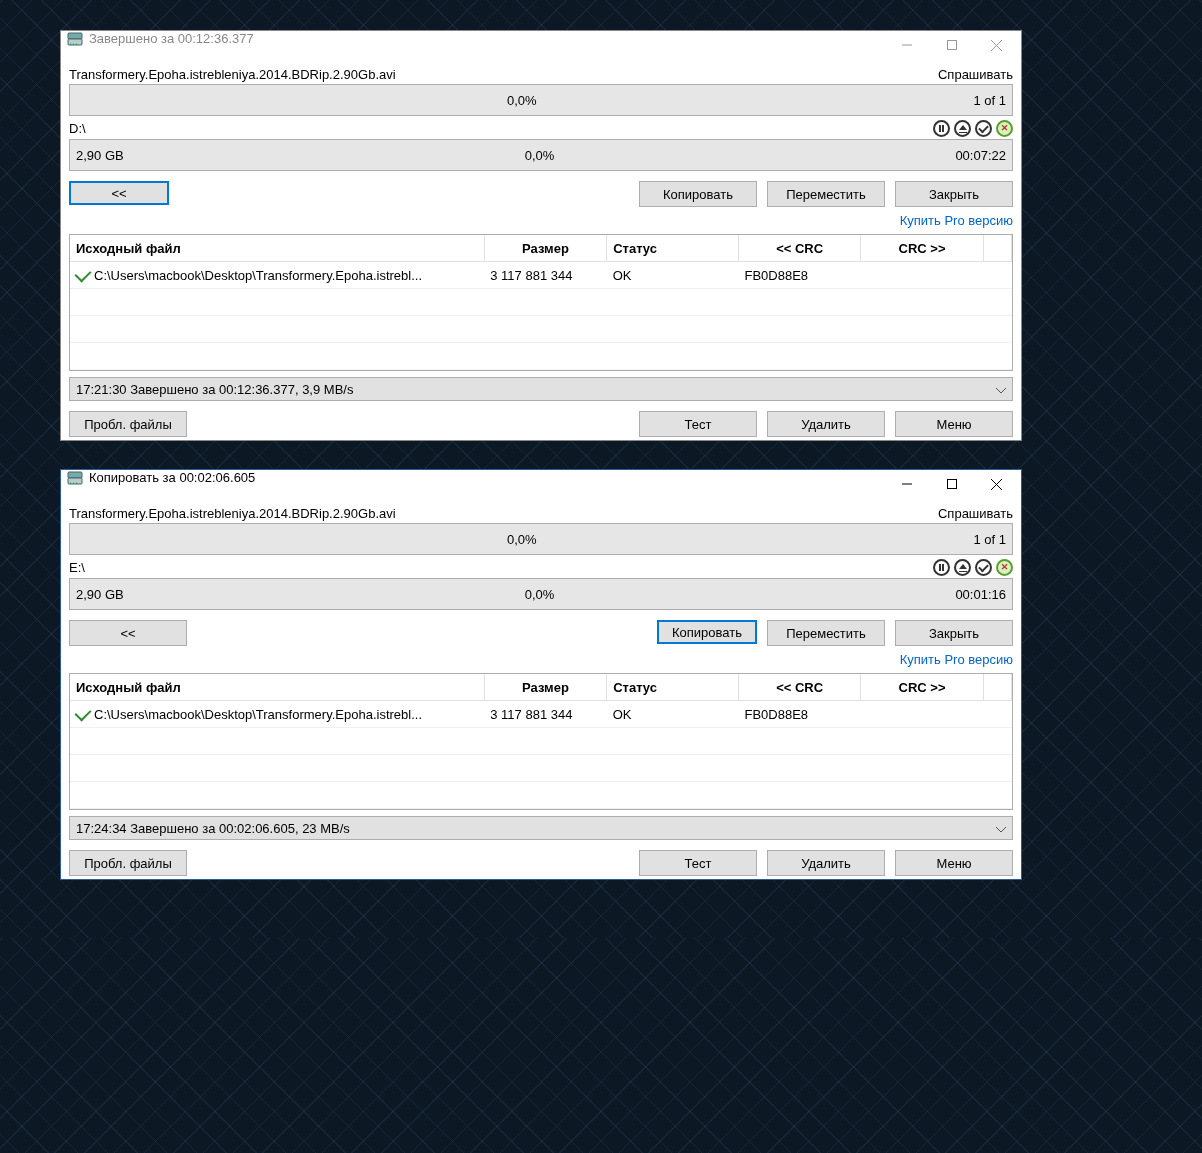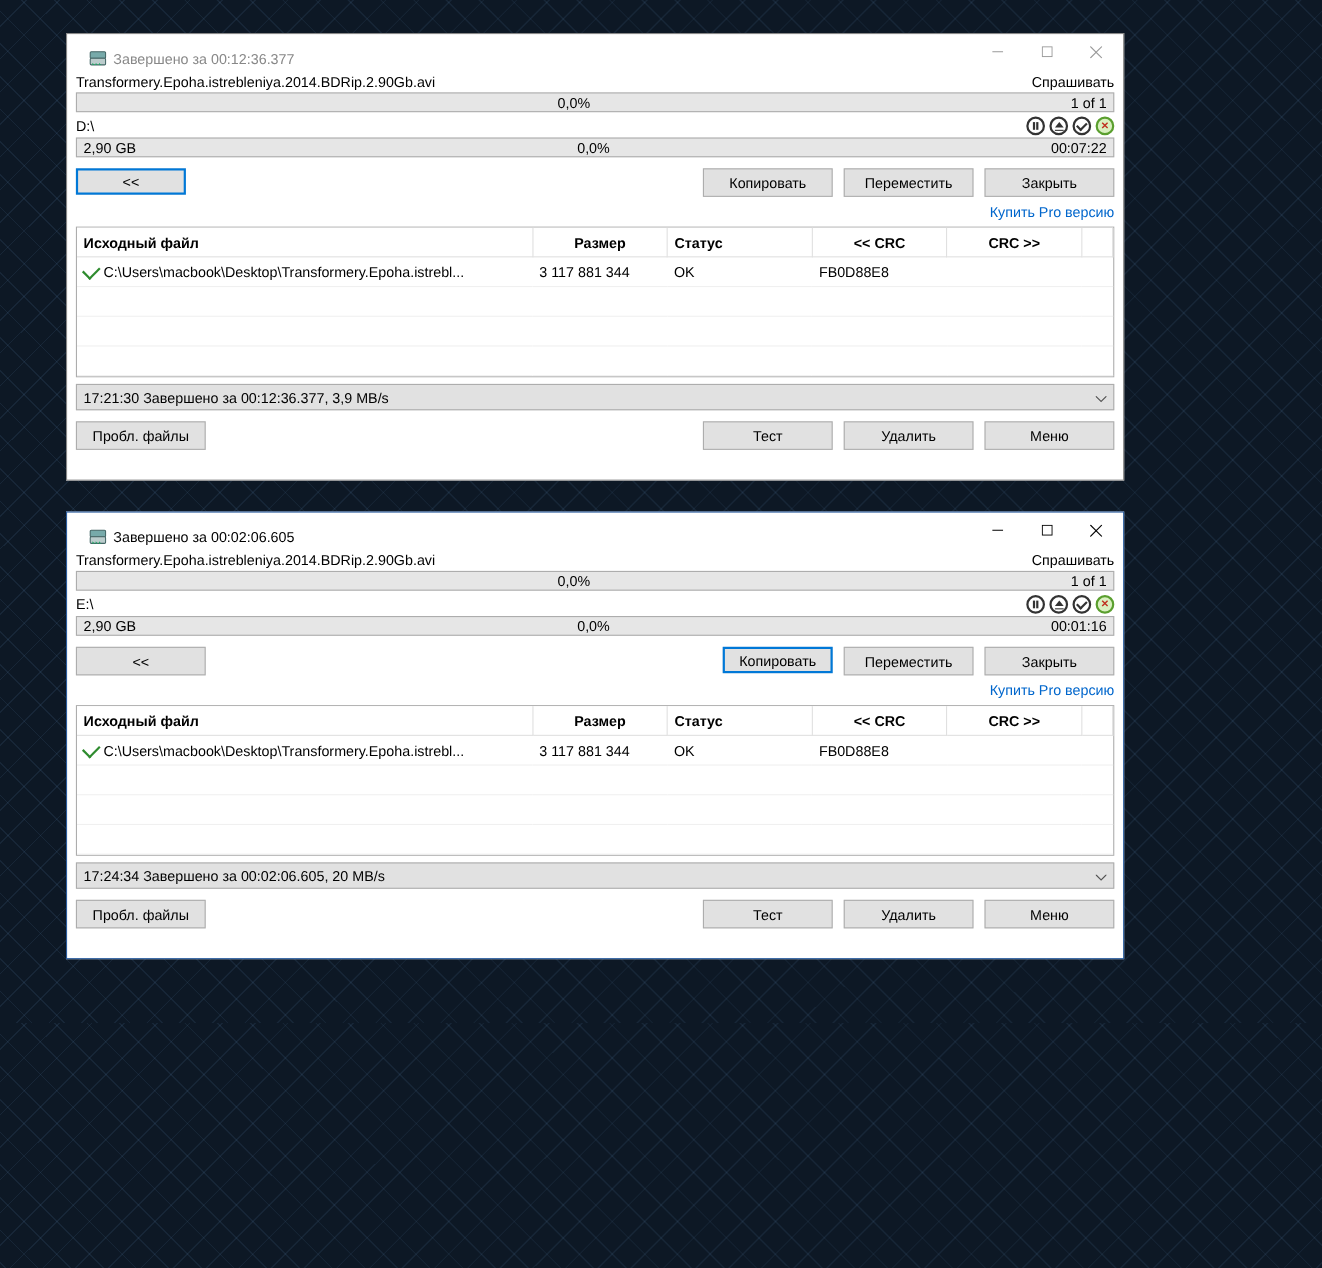--- a/index.html
+++ b/index.html
@@ -1,30 +1,30 @@
 <!DOCTYPE html>
 <html><head>
 <meta charset="utf-8">
 <style>
 body{margin:0;background:#0d1825;font-family:"Segoe UI",Tahoma,sans-serif;font-size:13px;color:#000;padding:30px 60px;
 background-image:repeating-linear-gradient(45deg,transparent,transparent 20px,rgba(80,120,160,.15) 20px,rgba(80,120,160,.15) 21px),repeating-linear-gradient(-45deg,transparent,transparent 20px,rgba(80,120,160,.15) 20px,rgba(80,120,160,.15) 21px)}
 .window{background:#fff;border:1px solid #2a5c9e;margin-bottom:28px;width:960px}
 .window.inactive{border-color:#888}
-.titlebar{display:flex;align-items:flex-end;height:30px;padding:0 2px 0 20px}
+.titlebar{display:flex;align-items:flex-start;height:30px;padding:0 2px 0 6px}
 .titlebar .ico{width:16px;height:16px;margin-right:6px;position:relative}
 .ico svg{display:block}
 .title{flex:1;color:#000}
 .window.inactive .title{color:#888}
 .winbtn{width:45px;height:28px;display:flex;align-items:center;justify-content:center}
 .window.inactive .winbtn svg{opacity:.4}
-.body{padding:4px 8px 27px 8px}
+.body{padding:4px 8px 3px 8px}
 .row{display:flex;align-items:center;margin-top:2px}
 .info-left{flex:1}
 .info-right{text-align:left}
-.progress{border:1px solid #adadad;background:#e6e6e6;height:18px;margin-top:2px;display:flex;align-items:center;box-sizing:border-box}
+.progress{border:1px solid #adadad;background:#e6e6e6;height:32px;margin-top:2px;display:flex;align-items:center;box-sizing:border-box}
 .progress .pc{flex:1;text-align:center}
 .progress .rt{padding-right:6px}
 .iconstrip{display:flex;gap:4px;margin-left:auto}
 .circ{width:17px;height:17px;border-radius:50%;border:2px solid #333;display:flex;align-items:center;justify-content:center;font-size:10px;font-weight:bold;box-sizing:border-box}
 .circ.pause::before{content:"";width:2px;height:7px;background:#333;box-shadow:3px 0 0 #333;margin-left:-3px}
 .circ.eject::before{content:"";border-left:4px solid transparent;border-right:4px solid transparent;border-bottom:5px solid #333;margin-top:-2px}
 .circ.eject::after{content:"";width:8px;height:1.5px;background:#333;position:absolute;margin-top:8px}
 .circ.eject{position:relative}
 .circ.check::before{content:"";width:7px;height:4px;border-left:2px solid #333;border-bottom:2px solid #333;transform:rotate(-45deg);margin-top:-2px}
 .circ.x{border-color:#5a9f2e;color:#b43;background:#d9f0c0}
@@ -180,21 +180,21 @@
 
 <div class="window">
   <div class="titlebar">
     <span class="ico">
       <svg width="16" height="16" viewBox="0 0 16 16">
             <rect x="1" y="2" width="14" height="6" rx="1" fill="#7aa" stroke="#466"></rect>
             <rect x="1" y="8" width="14" height="6" rx="1" fill="#bcc" stroke="#466"></rect>
             <path d="M3 12 L5 14 L3 14 Z M6 12 L8 14 L6 14 Z M9 12 L11 14 L9 14 Z" fill="#2a6"></path>
           </svg>
     </span>
-    <span class="title">Завершено за 00:02:06.605</span>
+    <span class="title">Копировать за 00:02:06.605</span>
     <span class="winbtn">
           <svg width="10" height="10">
             <line x1="0" y1="5" x2="10" y2="5" stroke="#000"></line>
           </svg>
         </span>
     <span class="winbtn">
           <svg width="10" height="10">
             <rect x="0.5" y="0.5" width="9" height="9" fill="none" stroke="#000"></rect>
           </svg>
         </span>
@@ -284,21 +284,21 @@
                 <td></td>
                 <td></td>
                 <td></td>
                 <td></td>
                 <td></td>
               </tr>
       </tbody>
           </table>
     </div>
     <div class="combo">
-      <span>17:24:34 Завершено за 00:02:06.605, 20 MB/s</span>
+      <span>17:24:34 Завершено за 00:02:06.605, 23 MB/s</span>
       <span class="arr"><svg width="10" height="6">
               <path d="M0 0 L5 5 L10 0" fill="none" stroke="#555"></path>
             </svg></span>
     </div>
     <div class="btnrow">
       <span class="btn">Пробл. файлы</span>
       <span class="spacer"></span>
       <span class="btn">Тест</span>
       <span class="btn">Удалить</span>
       <span class="btn">Меню</span>

